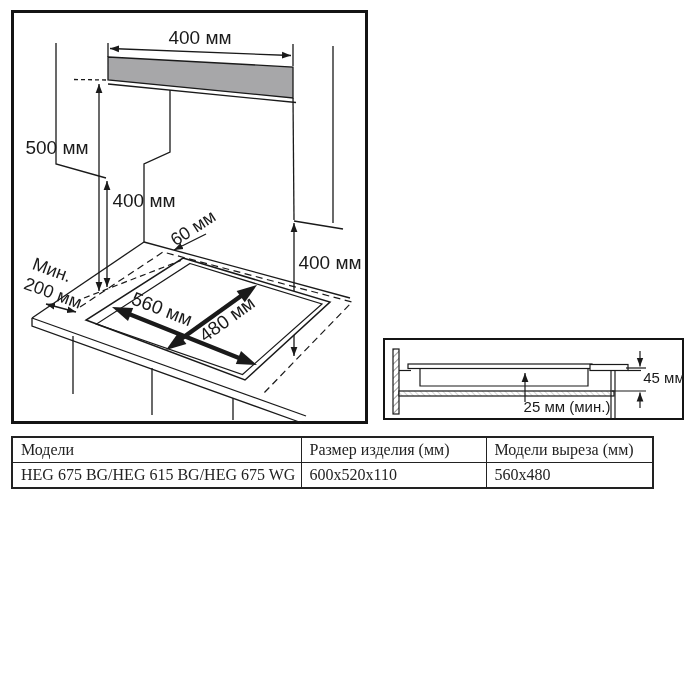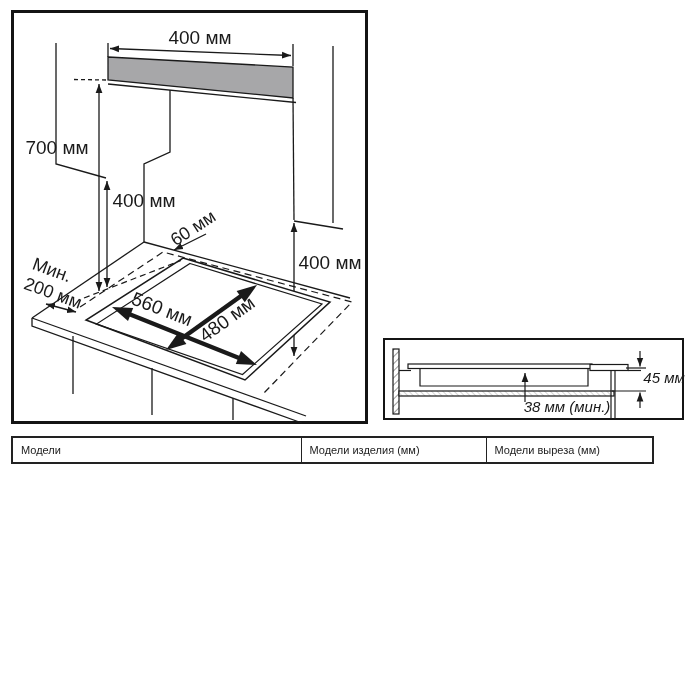--- a/index.html
+++ b/index.html
@@ -5,27 +5,27 @@
   html,body{margin:0;padding:0;background:#fff;}
   body{width:700px;height:700px;position:relative;overflow:hidden;
        font-family:"Liberation Sans", sans-serif;color:#1a1a1a;}
   .box{position:absolute;background:transparent;}
   .main-box{left:11px;top:10px;width:351px;height:408px;border:3px solid #141414;}
   .side-box{left:383px;top:338px;width:297px;height:78px;border:2.5px solid #141414;}
   svg.linework{position:absolute;left:0;top:0;width:700px;height:700px;}
   .lbl{position:absolute;white-space:nowrap;font-size:19px;line-height:1;
        transform:translate(-50%,-50%);}
   .lbl.small{font-size:18px;}
-  .lbl.tiny{font-size:15px;font-style:italic;}
+  .lbl.tiny{font-size:15px;}
   .rot20{transform:translate(-50%,-50%) rotate(20deg);}
   .rot21{transform:translate(-50%,-50%) rotate(21deg);}
   .rotm33{transform:translate(-50%,-50%) rotate(-33deg);}
   .rotm36{transform:translate(-50%,-50%) rotate(-36deg);}
   .spec-table{position:absolute;left:11px;top:436px;width:641px;
-      border-collapse:collapse;table-layout:fixed;font-size:11px;color:#222;}
+      border-collapse:collapse;table-layout:fixed;font-size:16px;color:#222;font-family:Liberation Serif, serif;}
   .spec-table td{border:1.6px solid #222;padding:3px 6px 3px 8px;height:18px;
       overflow:hidden;white-space:nowrap;}
   .spec-table{border:2px solid #222;}
   .c1{width:289px;} .c2{width:185px;} .c3{width:167px;}
 </style>
 </head>
 <body>
 
 <div class="box main-box"></div>
 <div class="box side-box"></div>
@@ -129,38 +129,43 @@
       <line x1="626" y1="368" x2="646" y2="368"></line>
       <line x1="612" y1="391" x2="646" y2="391"></line>
       <line x1="640" y1="351" x2="640" y2="366.5" marker-end="url(#arr)"></line>
       <line x1="640" y1="408" x2="640" y2="392.5" marker-end="url(#arr)"></line>
       <line x1="525" y1="402" x2="525" y2="373" marker-end="url(#arr)"></line>
     </g>
   </g>
 </svg>
 
 <span class="lbl" style="left:200px;top:37px">400 мм</span>
-<span class="lbl" style="left:57px;top:147px">700 мм</span>
+<span class="lbl" style="left:57px;top:147px">500 мм</span>
 <span class="lbl" style="left:144px;top:200px">400 мм</span>
 <span class="lbl small rotm33" style="left:193px;top:228px">60 мм</span>
 <span class="lbl small rot20" style="left:52px;top:270px">Мин.</span>
 <span class="lbl small rot20" style="left:53px;top:293px">200 мм</span>
 <span class="lbl rot21" style="left:162px;top:309px">560 мм</span>
 <span class="lbl rotm36" style="left:227px;top:319px">480 мм</span>
 <span class="lbl" style="left:330px;top:262px">400 мм</span>
 
 <span class="lbl tiny" style="left:664px;top:377px">45 мм</span>
-<span class="lbl tiny" style="left:567px;top:406px">38 мм (мин.)</span>
+<span class="lbl tiny" style="left:567px;top:406px">25 мм (мин.)</span>
 
 <table class="spec-table">
   <colgroup>
       <col class="c1">
       <col class="c2">
       <col class="c3">
     </colgroup>
   <tbody>
     <tr>
       <td>Модели</td>
-      <td>Модели изделия (мм)</td>
+      <td>Размер изделия (мм)</td>
       <td>Модели выреза (мм)</td>
+    </tr>
+    <tr>
+      <td>HEG 675 BG/HEG 615 BG/HEG 675 WG</td>
+      <td>600x520x110</td>
+      <td>560x480</td>
     </tr>
   </tbody>
 </table>
 
 </body></html>

